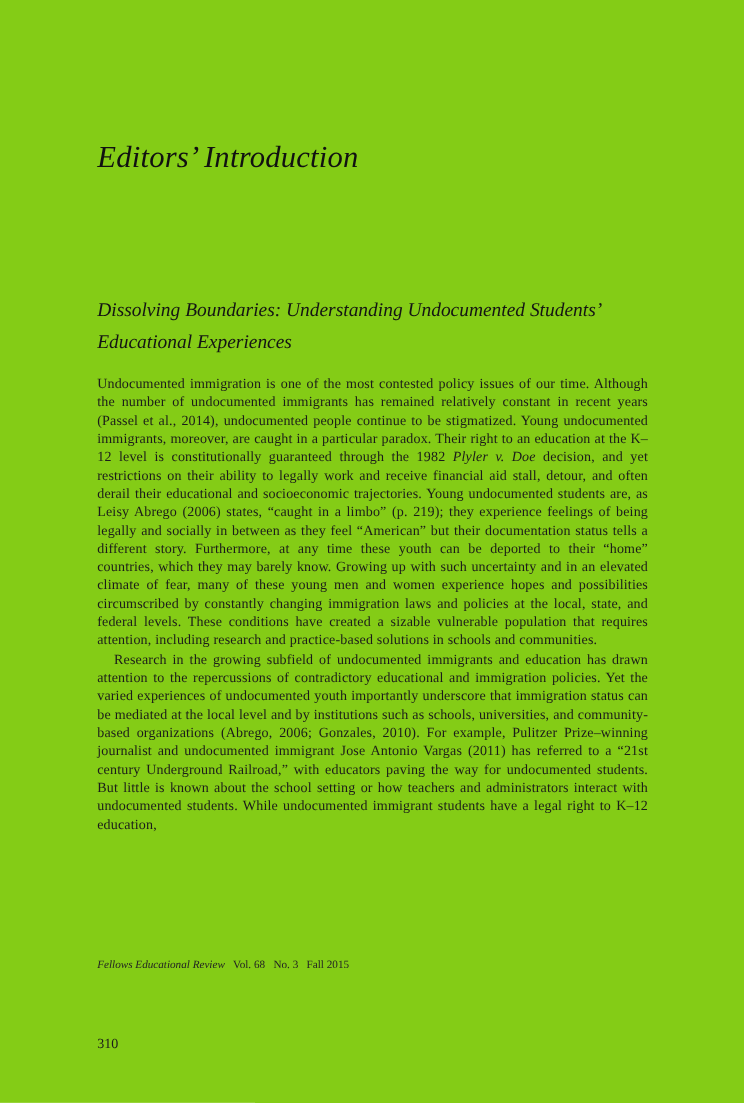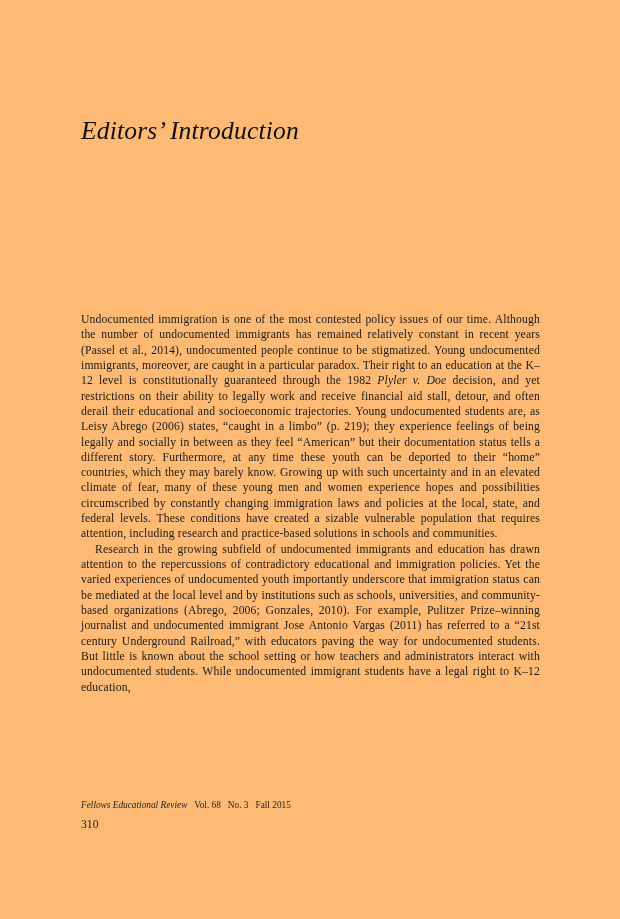--- a/index.html
+++ b/index.html
@@ -17,21 +17,21 @@
     position: relative;
     -webkit-font-smoothing: antialiased;
   }
 
   .page {
     position: absolute;
     top: 0;
     left: 0;
     width: 620px;
     height: 919px;
-    background: #fdba74;
+    background: #84cc16;
   }
 
   
   .article-title {
     position: absolute;
     left: 81px;
     top: 116px;
     width: 470px;
     font-size: 25.5px;
     font-style: italic;
@@ -97,35 +97,36 @@
     white-space: pre;
   }
   .footer-line .journal {
     font-style: italic;
   }
 
   
   .folio {
     position: absolute;
     left: 81px;
-    top: 818px;
+    top: 863px;
     font-size: 11.7px;
     line-height: 14px;
     color: #1b1b1b;
     margin: 0;
     text-align: center;
   }
 </style>
 </head>
 <body>
 
 <div class="page">
 
   <h1 class="article-title">Editors’ Introduction</h1>
 
+  <h2 class="section-heading">Dissolving Boundaries: Understanding Undocumented Students’ Educational Experiences</h2>
 
   <div class="body-block">
     <p class="body-par"><span>Undocumented immigration is one of the most contested policy issues of our time. Although the number of undocumented immigrants has remained relatively constant in recent years (Passel et al., 2014), undocumented people continue to be stigmatized. Young undocumented immigrants, moreover, are caught in a particular paradox. Their right to an education at the K–12 level is constitutionally guaranteed through the 1982 </span><i>Plyler v. Doe</i><span> decision, and yet restrictions on their ability to legally work and receive financial aid stall, detour, and often derail their educational and socioeconomic trajectories. Young undocumented students are, as Leisy Abrego (2006) states, “caught in a limbo” (p. 219); they experience feelings of being legally and socially in between as they feel “American” but their documentation status tells a different story. Furthermore, at any time these youth can be deported to their “home” countries, which they may barely know. Growing up with such uncertainty and in an elevated climate of fear, many of these young men and women experience hopes and possibilities circumscribed by constantly changing immigration laws and policies at the local, state, and federal levels. These conditions have created a sizable vulnerable population that requires attention, including research and practice-based solutions in schools and communities.</span></p>
     <p class="body-par indented"><span>Research in the growing subfield of undocumented immigrants and education has drawn attention to the repercussions of contradictory educational and immigration policies. Yet the varied experiences of undocumented youth importantly underscore that immigration status can be mediated at the local level and by institutions such as schools, universities, and community-based organizations (Abrego, 2006; Gonzales, 2010). For example, Pulitzer Prize–winning journalist and undocumented immigrant Jose Antonio Vargas (2011) has referred to a “21st century Underground Railroad,” with educators paving the way for undocumented students. But little is known about the school setting or how teachers and administrators interact with undocumented students. While undocumented immigrant students have a legal right to K–12 education,</span></p>
   </div>
 
   <div class="footer-block">
     <p class="footer-line"><span class="journal">Fellows Educational Review</span><span>   </span><span>Vol. 68   No. 3   Fall 2015</span></p>
   </div>
 

